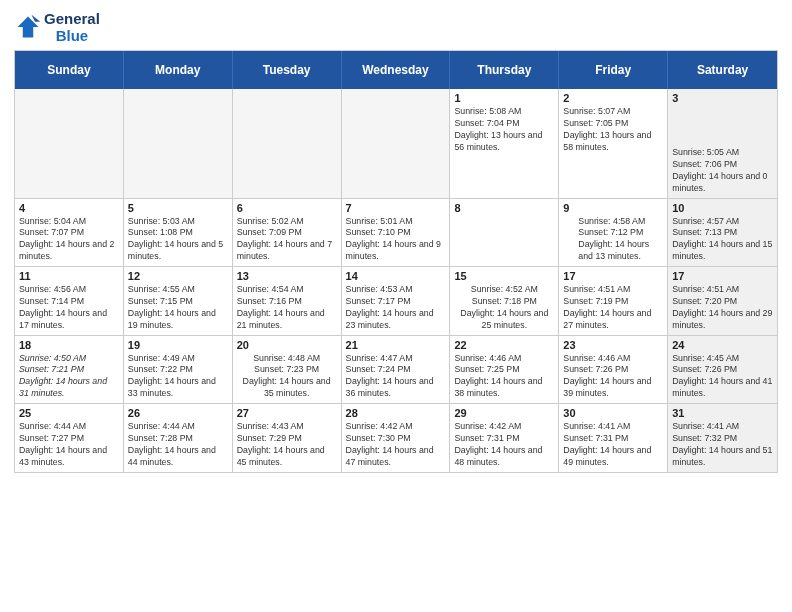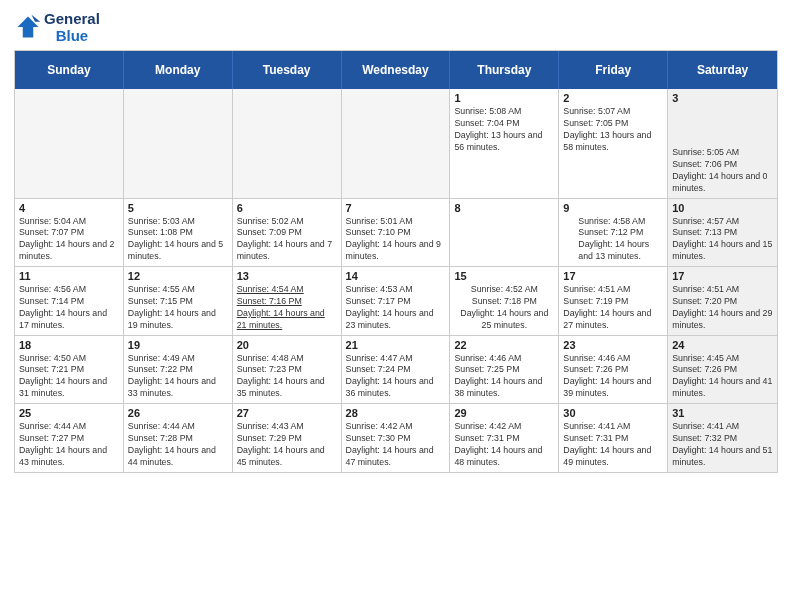--- a/index.html
+++ b/index.html
@@ -208,21 +208,21 @@
 Daylight: 14 hours and 17 minutes.</div>
           </div>
           <div class="cal-cell">
             <div class="day-num">12</div>
             <div class="cell-info" style="white-space: pre-line;">Sunrise: 4:55 AM
 Sunset: 7:15 PM
 Daylight: 14 hours and 19 minutes.</div>
           </div>
           <div class="cal-cell">
             <div class="day-num">13</div>
-            <div class="cell-info" style="white-space: pre-line; text-decoration: underline;">Sunrise: 4:54 AM
+            <div class="cell-info" style="white-space: pre-line;">Sunrise: 4:54 AM
 Sunset: 7:16 PM
 Daylight: 14 hours and 21 minutes.</div>
           </div>
           <div class="cal-cell">
             <div class="day-num">14</div>
             <div class="cell-info" style="white-space: pre-line;">Sunrise: 4:53 AM
 Sunset: 7:17 PM
 Daylight: 14 hours and 23 minutes.</div>
           </div>
           <div class="cal-cell">
@@ -240,33 +240,33 @@
           <div class="cal-cell shaded">
             <div class="day-num">17</div>
             <div class="cell-info" style="white-space: pre-line;">Sunrise: 4:51 AM
 Sunset: 7:20 PM
 Daylight: 14 hours and 29 minutes.</div>
           </div>
         </div>
         <div class="cal-row">
           <div class="cal-cell">
             <div class="day-num">18</div>
-            <div class="cell-info" style="white-space: pre-line;">Sunrise: 4:50 AM
+            <div class="cell-info" style="white-space: pre-line; font-style: italic;">Sunrise: 4:50 AM
 Sunset: 7:21 PM
 Daylight: 14 hours and 31 minutes.</div>
           </div>
           <div class="cal-cell">
             <div class="day-num">19</div>
             <div class="cell-info" style="white-space: pre-line;">Sunrise: 4:49 AM
 Sunset: 7:22 PM
 Daylight: 14 hours and 33 minutes.</div>
           </div>
           <div class="cal-cell">
             <div class="day-num">20</div>
-            <div class="cell-info" style="white-space: pre-line;">Sunrise: 4:48 AM
+            <div class="cell-info" style="white-space: pre-line; text-align: center;">Sunrise: 4:48 AM
 Sunset: 7:23 PM
 Daylight: 14 hours and 35 minutes.</div>
           </div>
           <div class="cal-cell">
             <div class="day-num">21</div>
             <div class="cell-info" style="white-space: pre-line;">Sunrise: 4:47 AM
 Sunset: 7:24 PM
 Daylight: 14 hours and 36 minutes.</div>
           </div>
           <div class="cal-cell">

